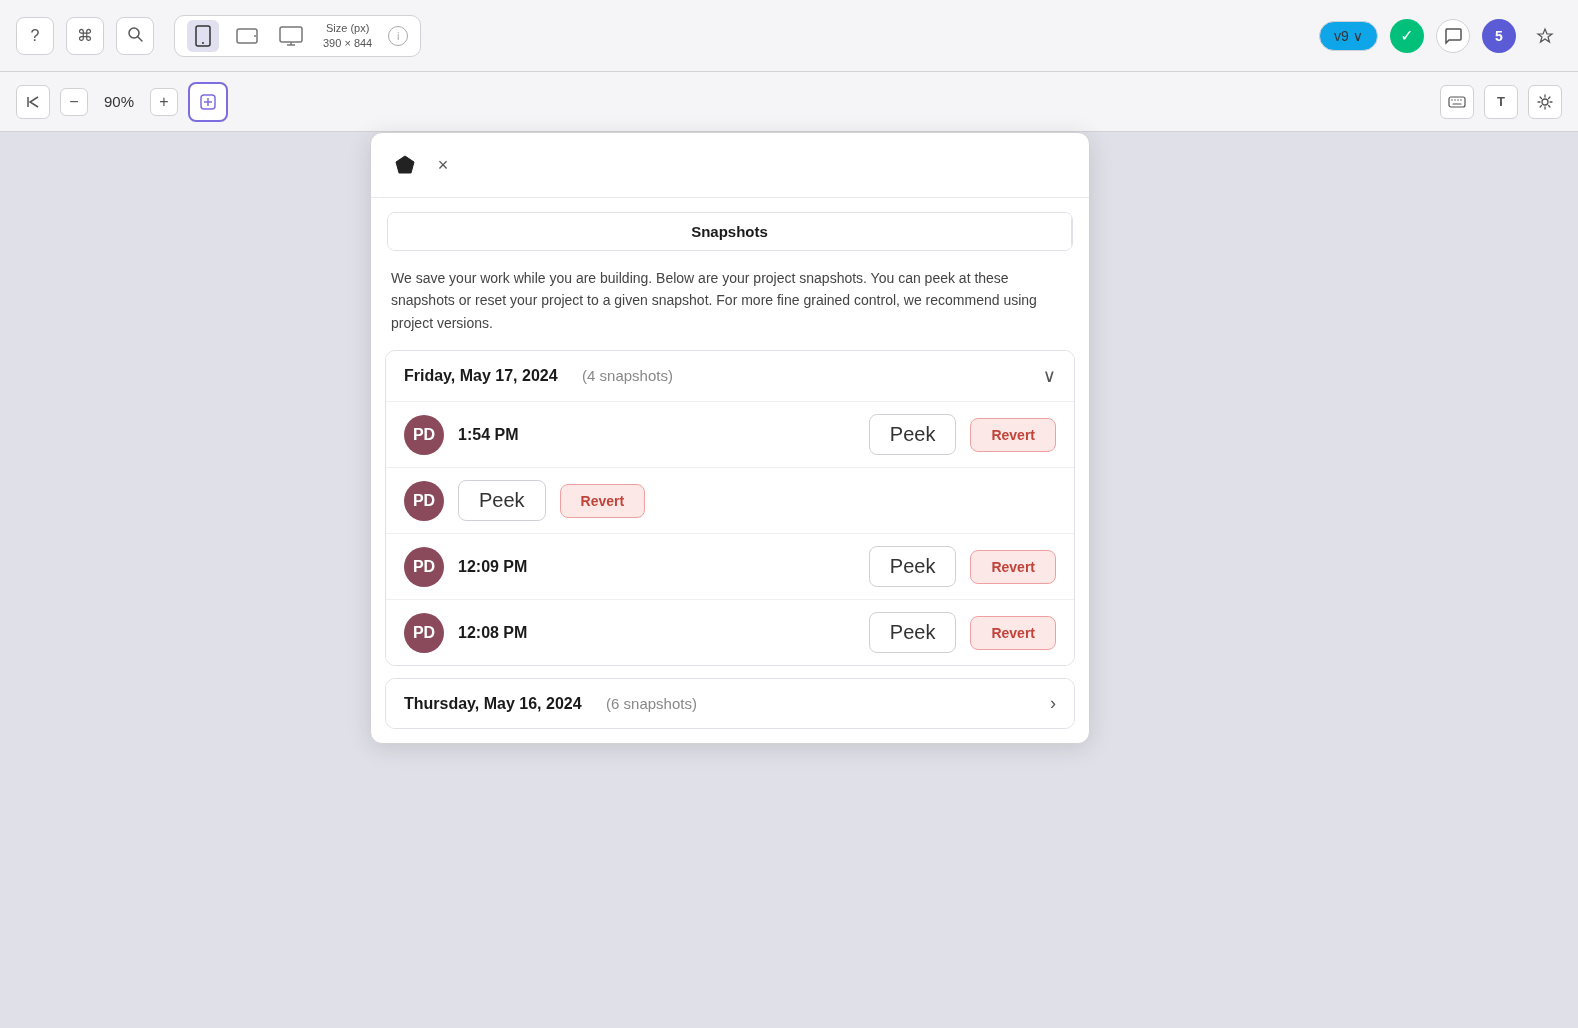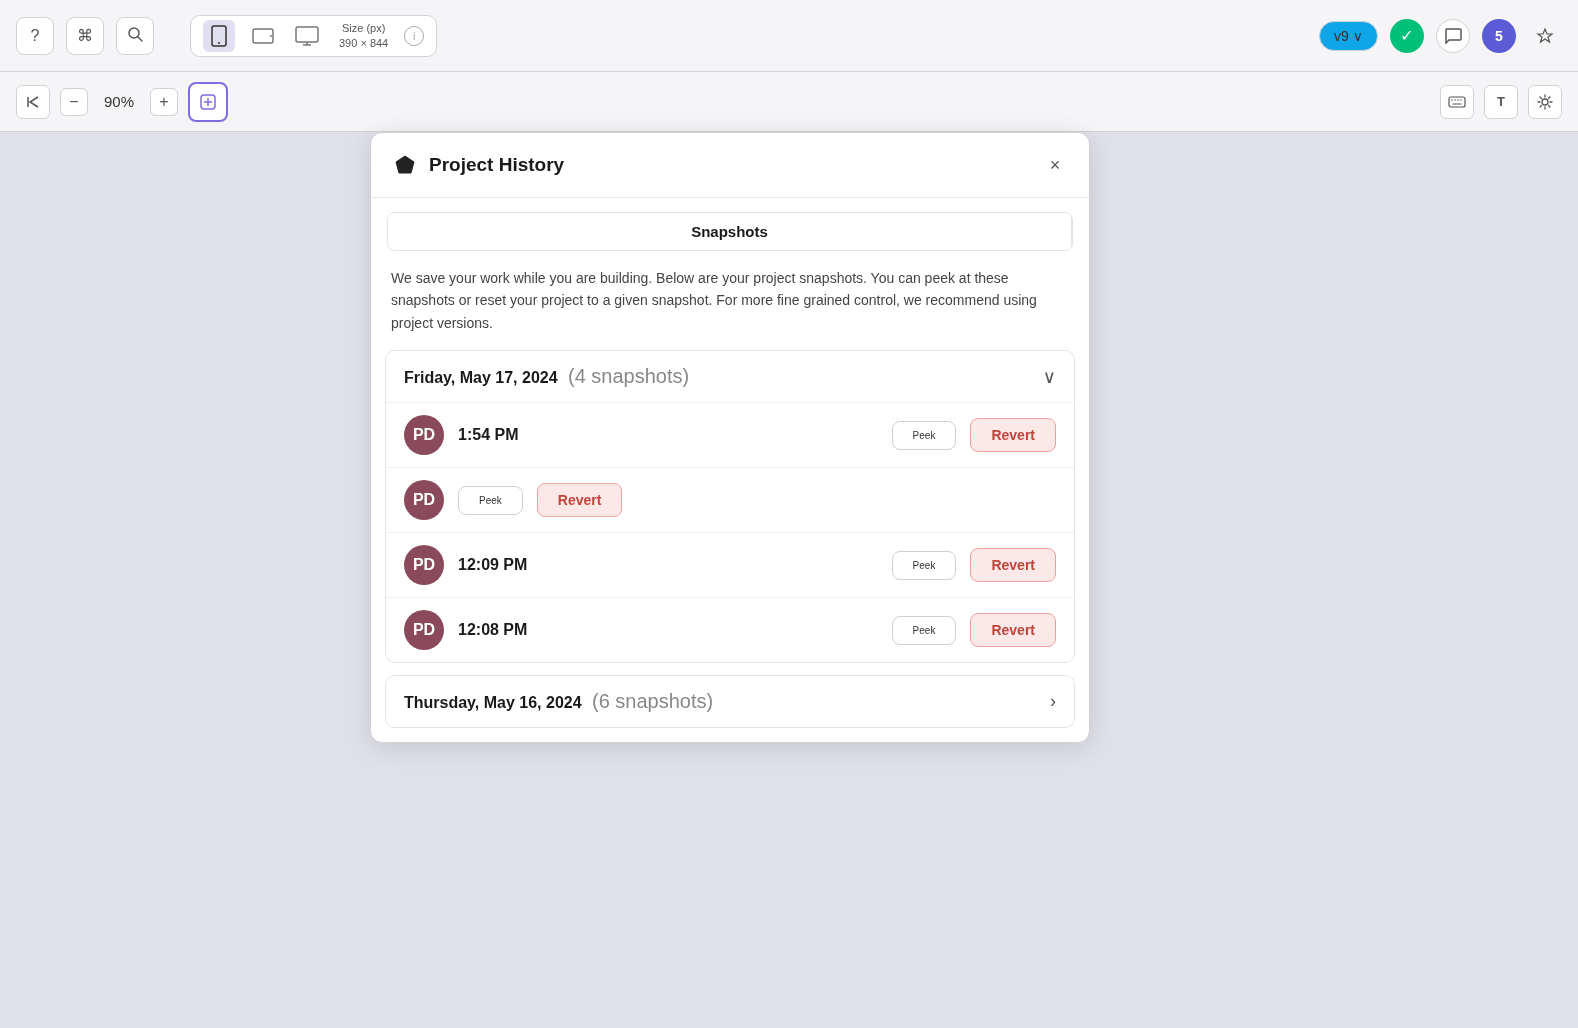--- a/index.html
+++ b/index.html
@@ -39,21 +39,21 @@
     }
 
     .device-group {
       display: flex;
       align-items: center;
       background: white;
       border: 1px solid #d1d1d6;
       border-radius: 10px;
       padding: 4px 12px;
       gap: 12px;
-      margin-left: 24px;
+      margin-left: 8px;
     }
 
     .device-btn {
       width: 32px;
       height: 32px;
       display: flex;
       align-items: center;
       justify-content: center;
       border-radius: 6px;
       cursor: pointer;
@@ -351,24 +351,24 @@
       background: white;
     }
 
     .group-title {
       font-size: 16px;
       font-weight: 700;
       color: #1a1a1a;
     }
 
     .group-count {
-      font-size: 20px;
+      font-size: 15px;
       font-weight: 400;
       color: #888;
-      margin-left: 6px;
+      margin-left: 20px;
     }
 
     .chevron-icon {
       font-size: 18px;
       color: #555;
     }
 
     
     .snapshot-row {
       display: flex;
@@ -398,21 +398,21 @@
       font-weight: 700;
       color: #1a1a1a;
       flex: 1;
     }
 
     .peek-btn {
       padding: 8px 20px;
       border-radius: 8px;
       border: 1px solid #d0d0d6;
       background: white;
-      font-size: 10px;
+      font-size: 20px;
       font-weight: 500;
       color: #333;
       cursor: pointer;
     }
 
     .revert-btn {
       padding: 8px 20px;
       border-radius: 8px;
       border: 1px solid #f0a0a0;
       background: #fde8e8;
@@ -534,21 +534,20 @@
 <div class="main-content">
   <div class="canvas-area"></div>
 
   <div class="panel-overlay">
     <div class="panel-header">
       <div class="panel-icon">
         <svg width="22" height="22" viewBox="0 0 22 22" fill="none">
           <polygon points="11,2 20,8 17,19 5,19 2,8" fill="#222" stroke="#222" stroke-width="1"></polygon>
         </svg>
       </div>
-      <span class="panel-title">Project History</span>
       <div class="panel-close">×</div>
     </div>
 
     <div class="tabs-bar">
       <div class="tab active">Snapshots</div>
     </div>
 
     <p class="description">We save your work while you are building. Below are your project snapshots. You can peek at these snapshots or reset your project to a given snapshot. For more fine grained control, we recommend using project versions.</p>
 
     <div class="snapshot-groups">

